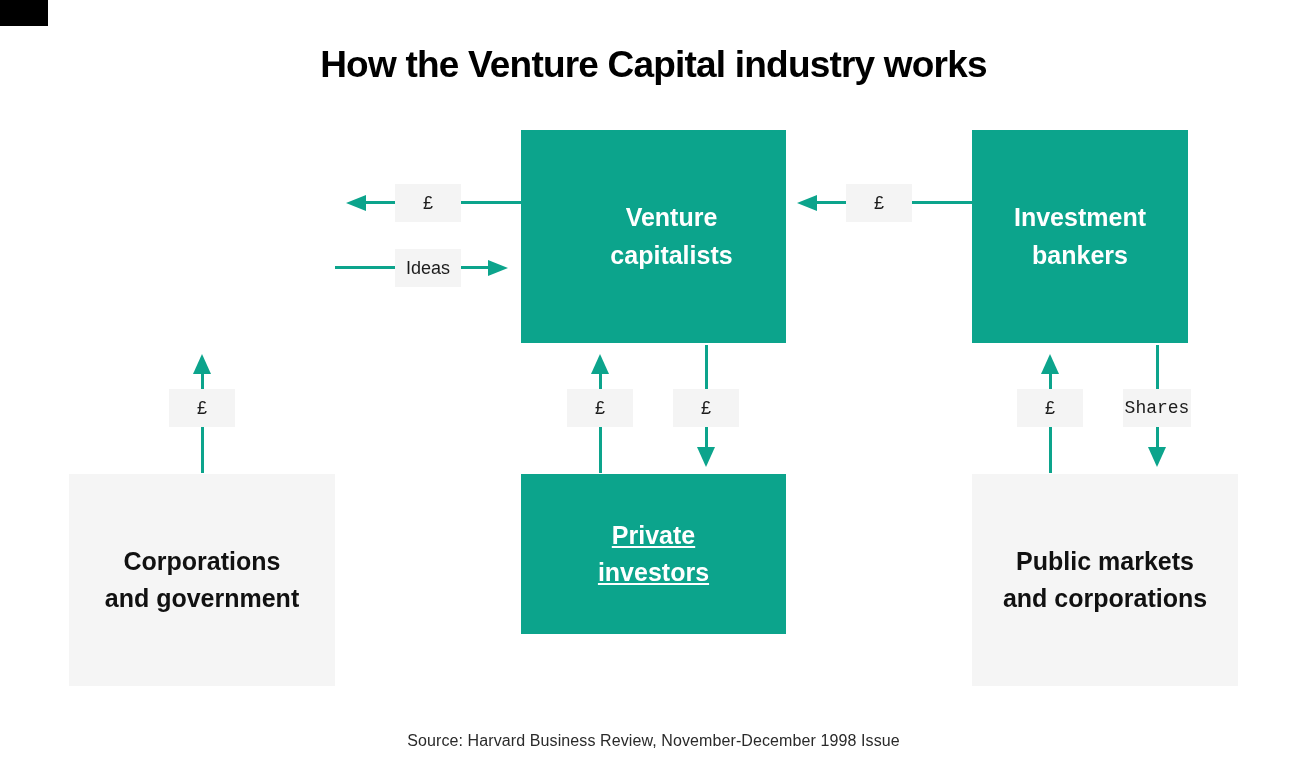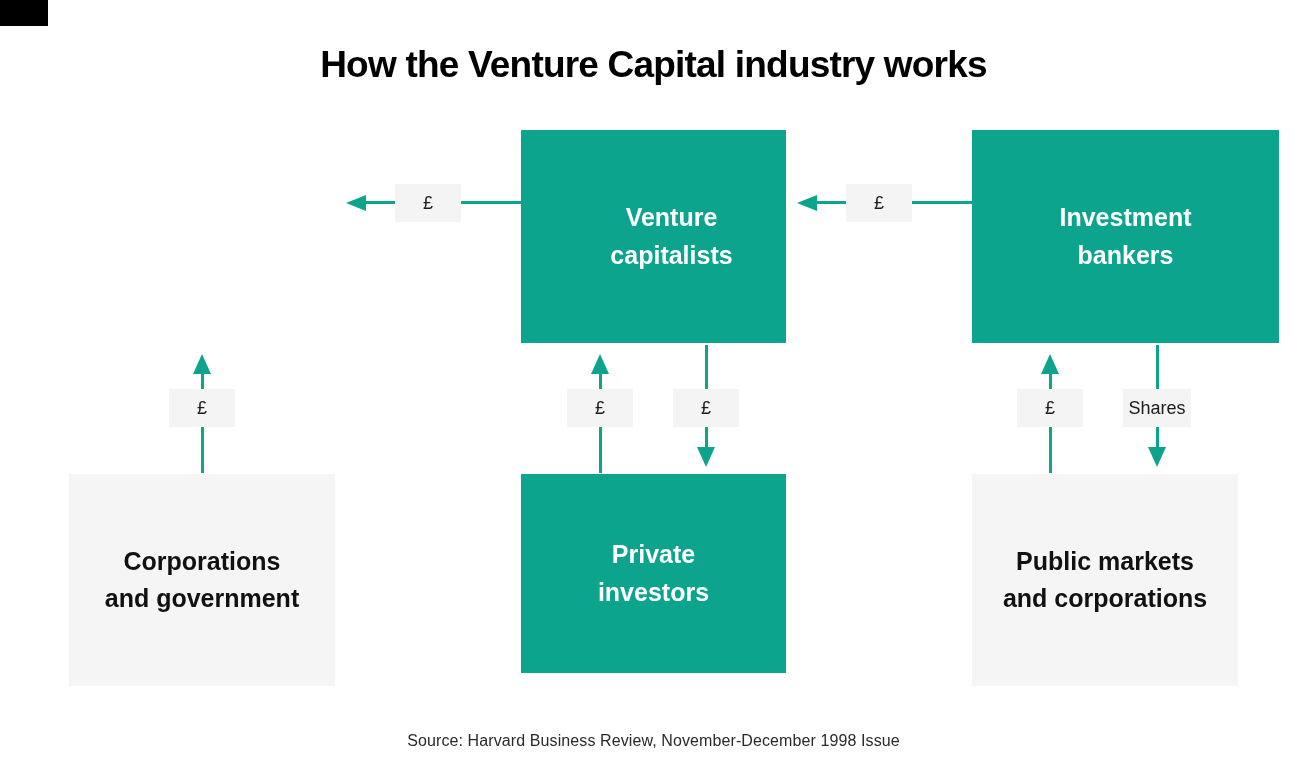--- a/index.html
+++ b/index.html
@@ -91,43 +91,49 @@
 <div class="stage">
 
   <div class="corner-mark"></div>
 
   <h1 class="title">How the Venture Capital industry works</h1>
 
   <div class="box teal" style="left:521px;top:130px;width:265px;height:213px;padding-left:36px;">
     <span class="box-label">Venture
 capitalists</span>
   </div>
-  <div class="box teal" style="left:972px;top:130px;width:307px;height:213px;">
+  <div class="box teal" style="left:972px;top:130px;width:216px;height:213px;">
     <span class="box-label">Investment
 bankers</span>
   </div>
 
   <div class="box gray" style="left:69px;top:474px;width:266px;height:212px;">
     <span class="box-label">Corporations
 and government</span>
   </div>
-  <div class="box teal" style="left:521px;top:474px;width:265px;height:199px;">
+  <div class="box teal" style="left:521px;top:474px;width:265px;height:160px;text-decoration:underline;">
     <span class="box-label">Private
 investors</span>
   </div>
   <div class="box gray" style="left:972px;top:474px;width:266px;height:212px;">
     <span class="box-label">Public markets
 and corporations</span>
   </div>
 
   <div class="hflow dir-left" style="left:335px;top:184px;width:186px;">
     <span class="tri tri-left"></span>
     <span class="rail rail-a"></span>
     <span class="flow-label">£</span>
     <span class="rail rail-b"></span>
+  </div>
+  <div class="hflow dir-right" style="left:335px;top:249px;width:186px;">
+    <span class="rail rail-a"></span>
+    <span class="flow-label">Ideas</span>
+    <span class="rail rail-b"></span>
+    <span class="tri tri-right"></span>
   </div>
 
   <div class="hflow dir-left" style="left:786px;top:184px;width:186px;">
     <span class="tri tri-left"></span>
     <span class="rail rail-a"></span>
     <span class="flow-label">£</span>
     <span class="rail rail-b"></span>
   </div>
 
   <div class="vflow dir-up" style="left:169px;">
@@ -149,21 +155,21 @@
     <span class="vseg seg-b"></span>
     <span class="tri tri-down"></span>
   </div>
 
   <div class="vflow dir-up" style="left:1017px;">
     <span class="tri tri-up"></span>
     <span class="vseg seg-a"></span>
     <span class="flow-label">£</span>
     <span class="vseg seg-b"></span>
   </div>
-  <div class="vflow dir-down" style="left:1123px;width:68px;">
+  <div class="vflow dir-down" style="left:1123px;width:68px;font-family:Liberation Mono, monospace;">
     <span class="vseg seg-a"></span>
     <span class="flow-label" style="width:68px;">Shares</span>
     <span class="vseg seg-b"></span>
     <span class="tri tri-down"></span>
   </div>
 
   <div class="source">Source: Harvard Business Review, November-December 1998 Issue</div>
 
 </div>
 

